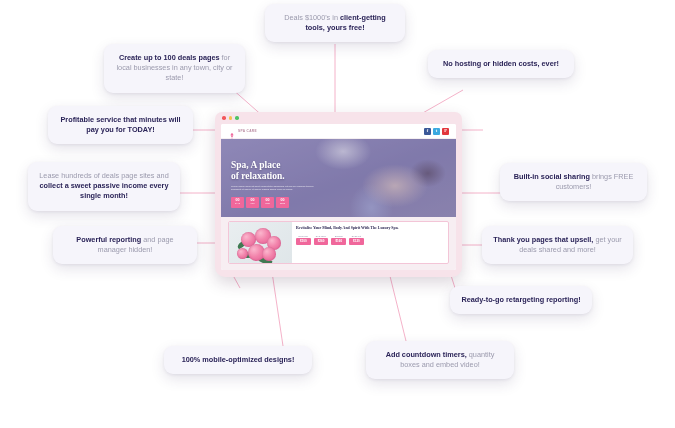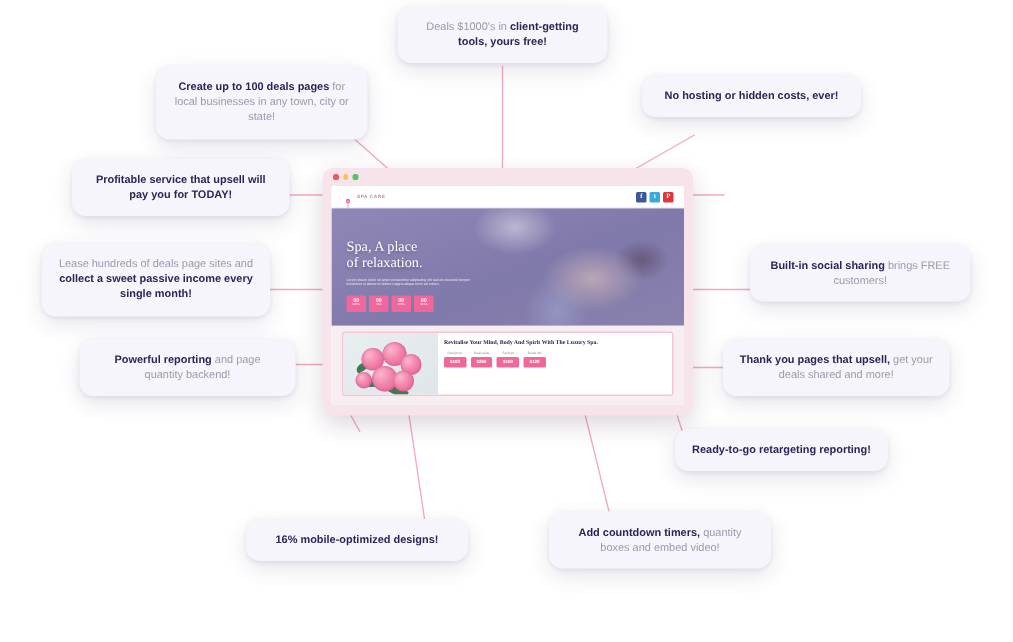--- a/index.html
+++ b/index.html
@@ -110,21 +110,21 @@
       radial-gradient(ellipse 30px 34px at 64% 88%, rgba(176,182,222,.85), rgba(176,182,222,0) 72%),
       linear-gradient(160deg,#a49cc8 0%,#8d86b6 55%,#9c93b9 100%);
   }
   .hero-overlay { position: absolute; inset: 0; background: rgba(104,96,150,.34); }
   .hero-copy { position: absolute; left: 10px; top: 21px; z-index: 2; }
   .hero-title {
     font-family: "Liberation Serif", serif;
     color: #ffffff;
     font-size: 9.5px;
     line-height: 11px;
-    font-weight: 400;
+    font-weight: 700;
     text-shadow: 0 1px 2px rgba(40,30,60,.35);
     white-space: pre-line;
   }
   .hero-sub {
     margin-top: 3px;
     width: 86px;
     font-size: 2.4px;
     line-height: 3.4px;
     color: rgba(255,255,255,.82);
   }
@@ -355,46 +355,46 @@
 
   <div class="callout" id="c-create">
     <b>Create up to 100 deals pages</b><span class="plain"> for local businesses in any town, city or state!</span>
   </div>
 
   <div class="callout allbold" id="c-nohost">
     <b>No hosting or hidden costs, ever!</b>
   </div>
 
   <div class="callout allbold" id="c-profitable">
-    <b>Profitable service that upsell will pay you for TODAY!</b>
+    <b>Profitable service that minutes will pay you for TODAY!</b>
   </div>
 
 
   <div class="callout" id="c-lease">
     <span class="plain">Lease hundreds of deals page sites and </span><b>collect a sweet passive income every single month!</b>
   </div>
 
   <div class="callout" id="c-builtin">
     <b>Built-in social sharing</b><span class="plain"> brings FREE customers!</span>
   </div>
 
   <div class="callout" id="c-reporting">
-    <b>Powerful reporting</b><span class="plain"> and page quantity backend!</span>
+    <b>Powerful reporting</b><span class="plain"> and page manager hidden!</span>
   </div>
 
   <div class="callout" id="c-thankyou">
     <b>Thank you pages that upsell,</b><span class="plain"> get your deals shared and more!</span>
   </div>
 
 
   <div class="callout allbold" id="c-retarget">
     <b>Ready-to-go retargeting reporting!</b>
   </div>
 
   <div class="callout allbold" id="c-mobile">
-    <b>16% mobile-optimized designs!</b>
+    <b>100% mobile-optimized designs!</b>
   </div>
 
   <div class="callout" id="c-countdown">
     <b>Add countdown timers,</b><span class="plain"> quantity boxes and embed video!</span>
   </div>
 
 </div>
 
 </body></html>

